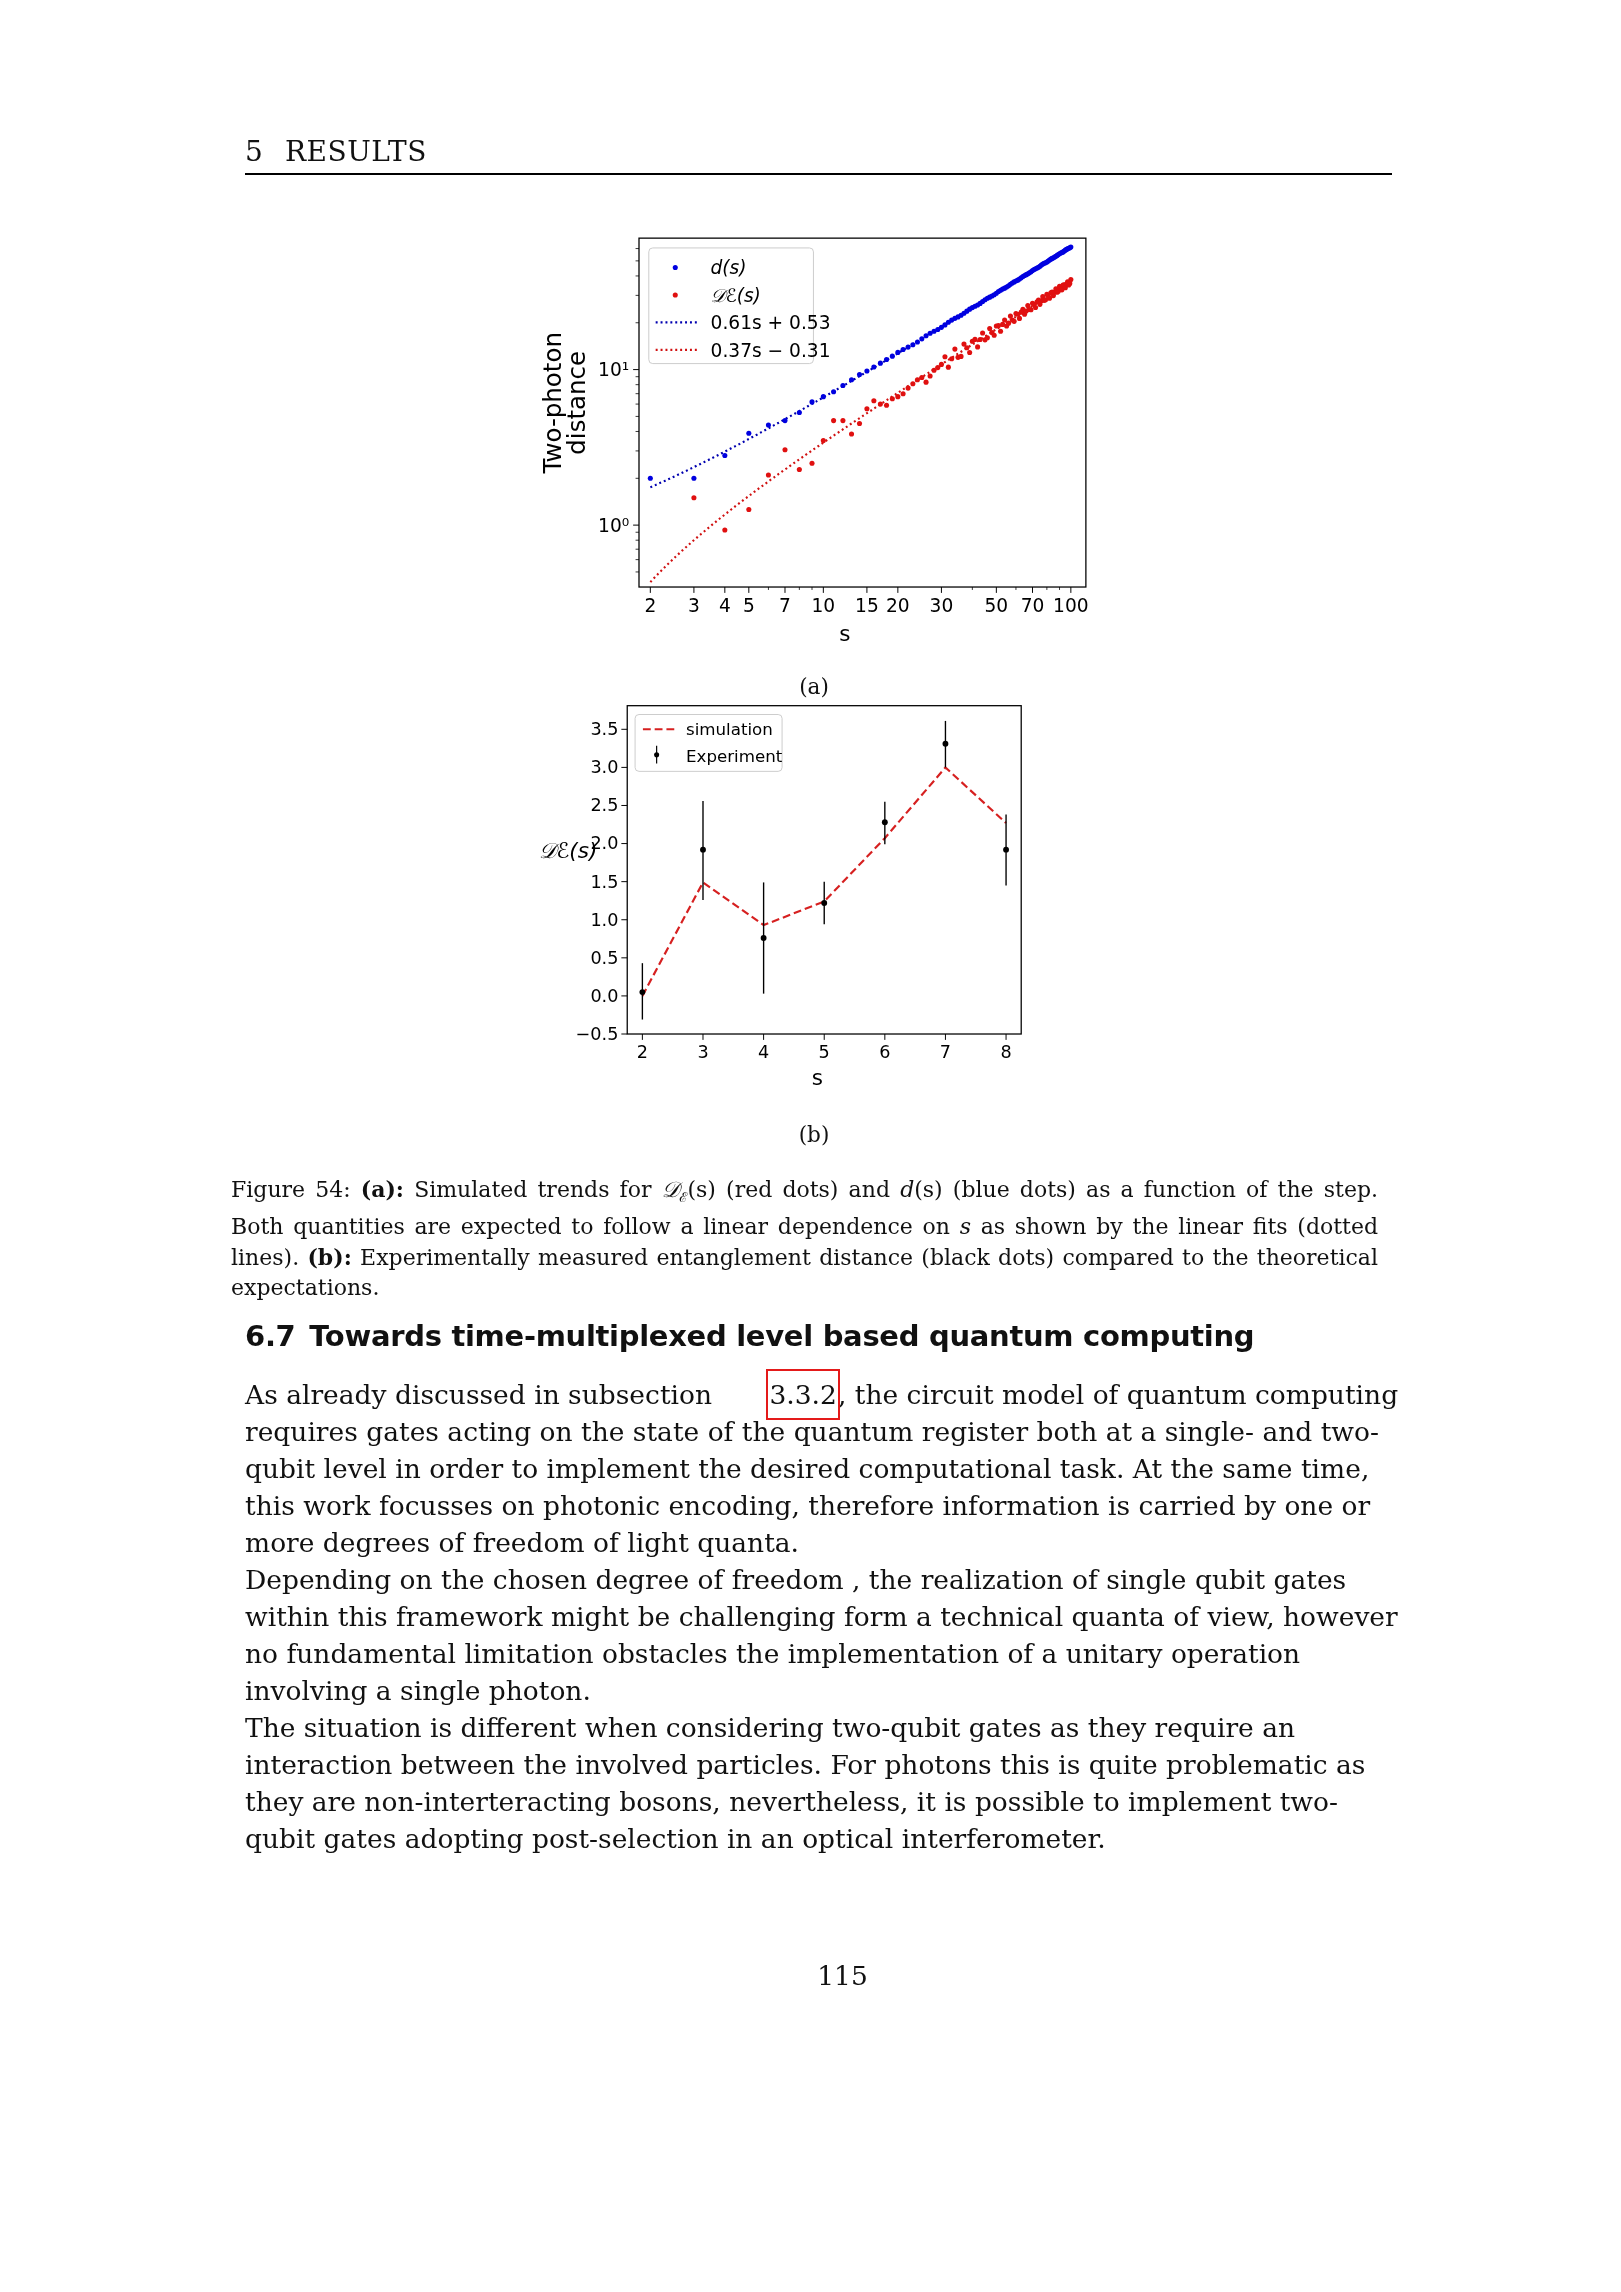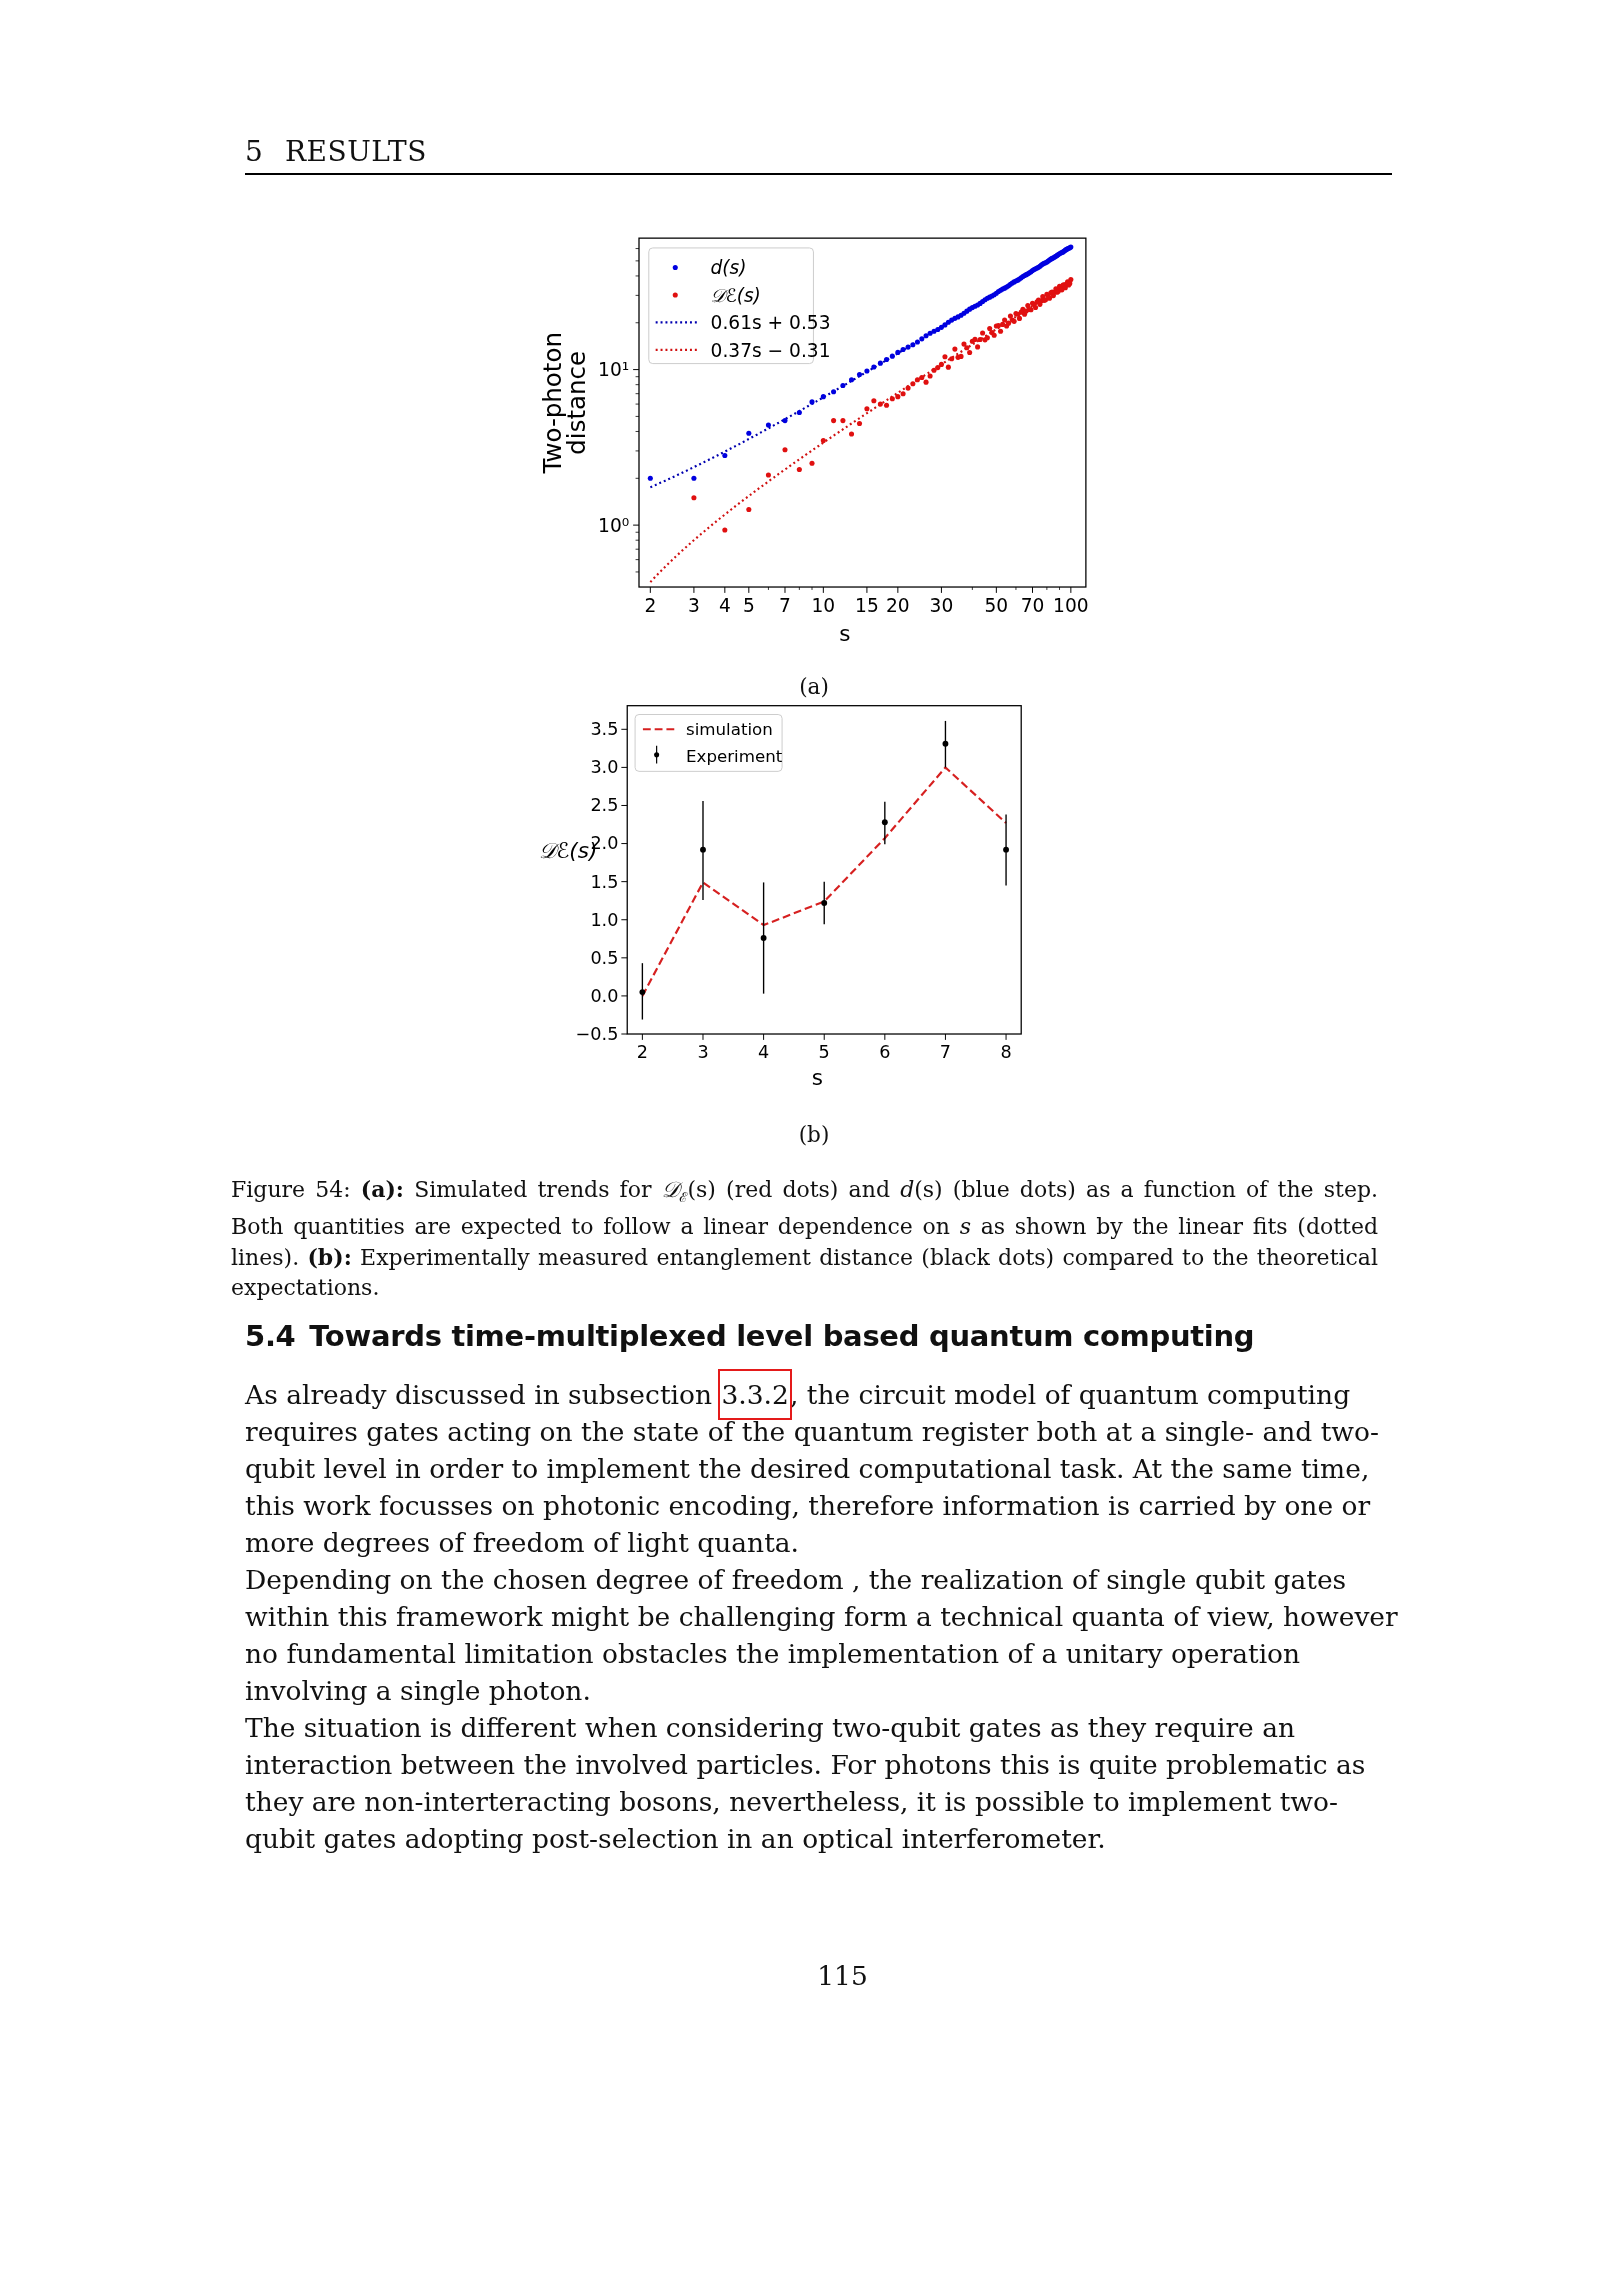--- a/index.html
+++ b/index.html
@@ -21,21 +21,21 @@
   .math-i { font-style: italic; }
 
   .section-title { position: absolute; left: 245px; top: 1319px;
                    font-family: "DejaVu Sans", "Liberation Sans", sans-serif; font-weight: bold;
                    font-size: 29px; letter-spacing: -0.3px; }
   .section-title .num { margin-right: 13.7px; }
 
   .body-text { position: absolute; left: 245px; top: 1376px; width: 1157px;
                font-size: 26.5px; line-height: 37px; }
   .body-text p { margin: 0; }
-  .ref-link { outline: 2px solid #e41a1a; outline-offset: 0px; color: #111; padding: 8px 1px; }
+  .ref-link { outline: 2px solid #e41a1a; outline-offset: 0px; color: #111; padding: 8px 1px; margin-left: 48px; }
 
   .page-number { position: absolute; left: 0; width: 1621px; top: 1960px;
                  text-align: center; font-size: 26.5px; padding-left: 32px; }
 </style>
 </head>
 <body>
 
 <div class="header">
   <span class="header-text">
     <span class="num">5</span><span>RESULTS</span>
@@ -374,21 +374,21 @@
     </g>
   </svg>
 <div class="subcap" style="left:765px; top:1122px;">(b)</div>
 
 <div class="caption">
   <span>Figure 54:</span>
   <b>(a):</b><span> Simulated trends for </span><span class="math-i">𝒟</span><sub style="font-size:13.7px">ℰ</sub><span>(s) (red dots) and </span><span class="math-i">d</span><span>(s) (blue dots) as a function of the step. Both quantities are expected to follow a linear dependence on </span><span class="math-i">s</span><span> as shown by the linear fits (dotted lines). </span><b>(b):</b><span> Experimentally measured entanglement distance (black dots) compared to the theoretical expectations.</span>
 </div>
 
 <div class="section-title">
-  <span class="num">5.4</span><span>Towards time-multiplexed level based quantum computing</span>
+  <span class="num">6.7</span><span>Towards time-multiplexed level based quantum computing</span>
 </div>
 
 <div class="body-text">
   <p><span>As already discussed in subsection </span><a class="ref-link">3.3.2</a><span>, the circuit model of quantum computing requires gates acting on the state of the quantum register both at a single- and two-qubit level in order to implement the desired computational task. At the same time, this work focusses on photonic encoding, therefore information is carried by one or more degrees of freedom of light quanta.</span></p>
   <p>Depending on the chosen degree of freedom , the realization of single qubit gates within this framework might be challenging form a technical quanta of view, however no fundamental limitation obstacles the implementation of a unitary operation involving a single photon.</p>
   <p>The situation is different when considering two-qubit gates as they require an interaction between the involved particles. For photons this is quite problematic as they are non-interteracting bosons, nevertheless, it is possible to implement two-qubit gates adopting post-selection in an optical interferometer.</p>
 </div>
 
 <div class="page-number">115</div>
 

